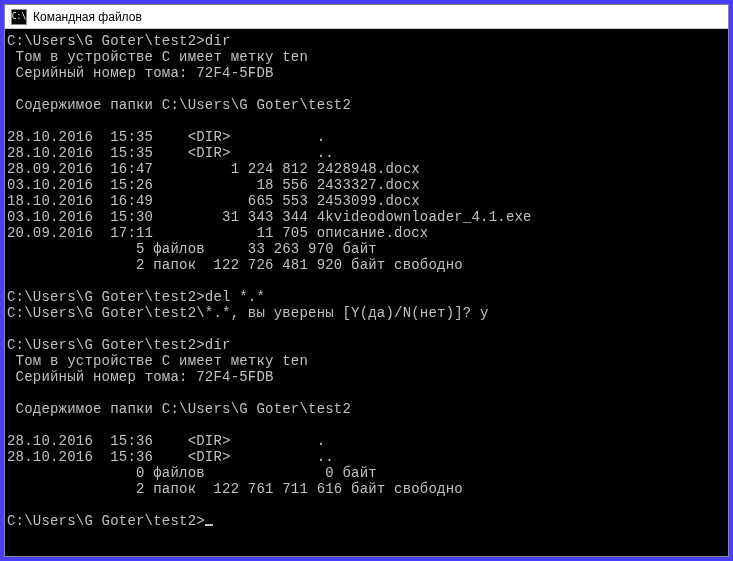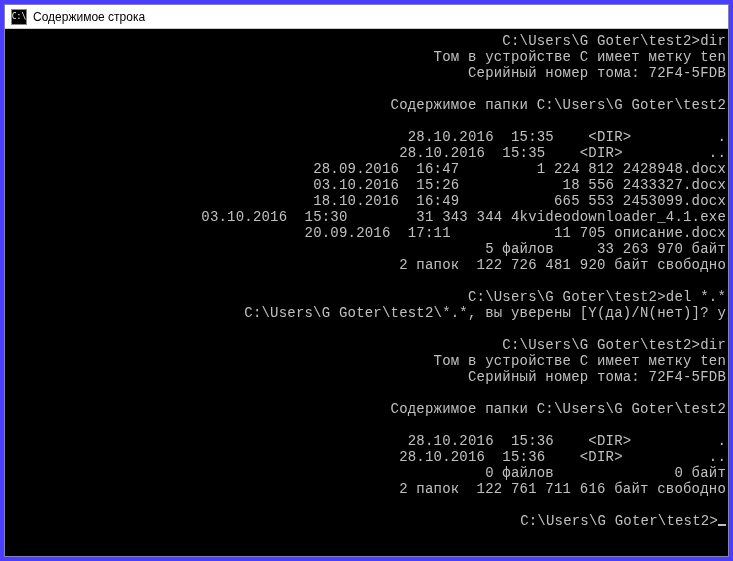--- a/index.html
+++ b/index.html
@@ -46,38 +46,37 @@
   .terminal {
     flex: 1;
     background: #000;
     color: #c0c0c0;
     font-size: 14px;
     line-height: 16px;
     padding: 4px 2px 2px 2px;
     white-space: pre;
     overflow: hidden;
     letter-spacing: 0.2px;
-    text-align: right;
   }
   .cursor {
     display: inline-block;
     width: 8px;
     height: 2px;
     background: #c0c0c0;
     vertical-align: baseline;
     margin-bottom: -1px;
   }
 </style>
 </head>
 <body>
 
 <div class="window">
   <div class="titlebar">
     <span class="icon">C:\</span>
-    <span>Содержимое строка</span>
+    <span>Командная файлов</span>
   </div>
   <div class="terminal"><span>C:\Users\G Goter\test2&gt;dir</span>
 <span> Том в устройстве C имеет метку ten</span>
 <span> Серийный номер тома: 72F4-5FDB</span>
 <span></span>
 <span> Содержимое папки C:\Users\G Goter\test2</span>
 <span></span>
 <span>28.10.2016  15:35    &lt;DIR&gt;          .</span>
 <span>28.10.2016  15:35    &lt;DIR&gt;          ..</span>
 <span>28.09.2016  16:47         1 224 812 2428948.docx</span>

